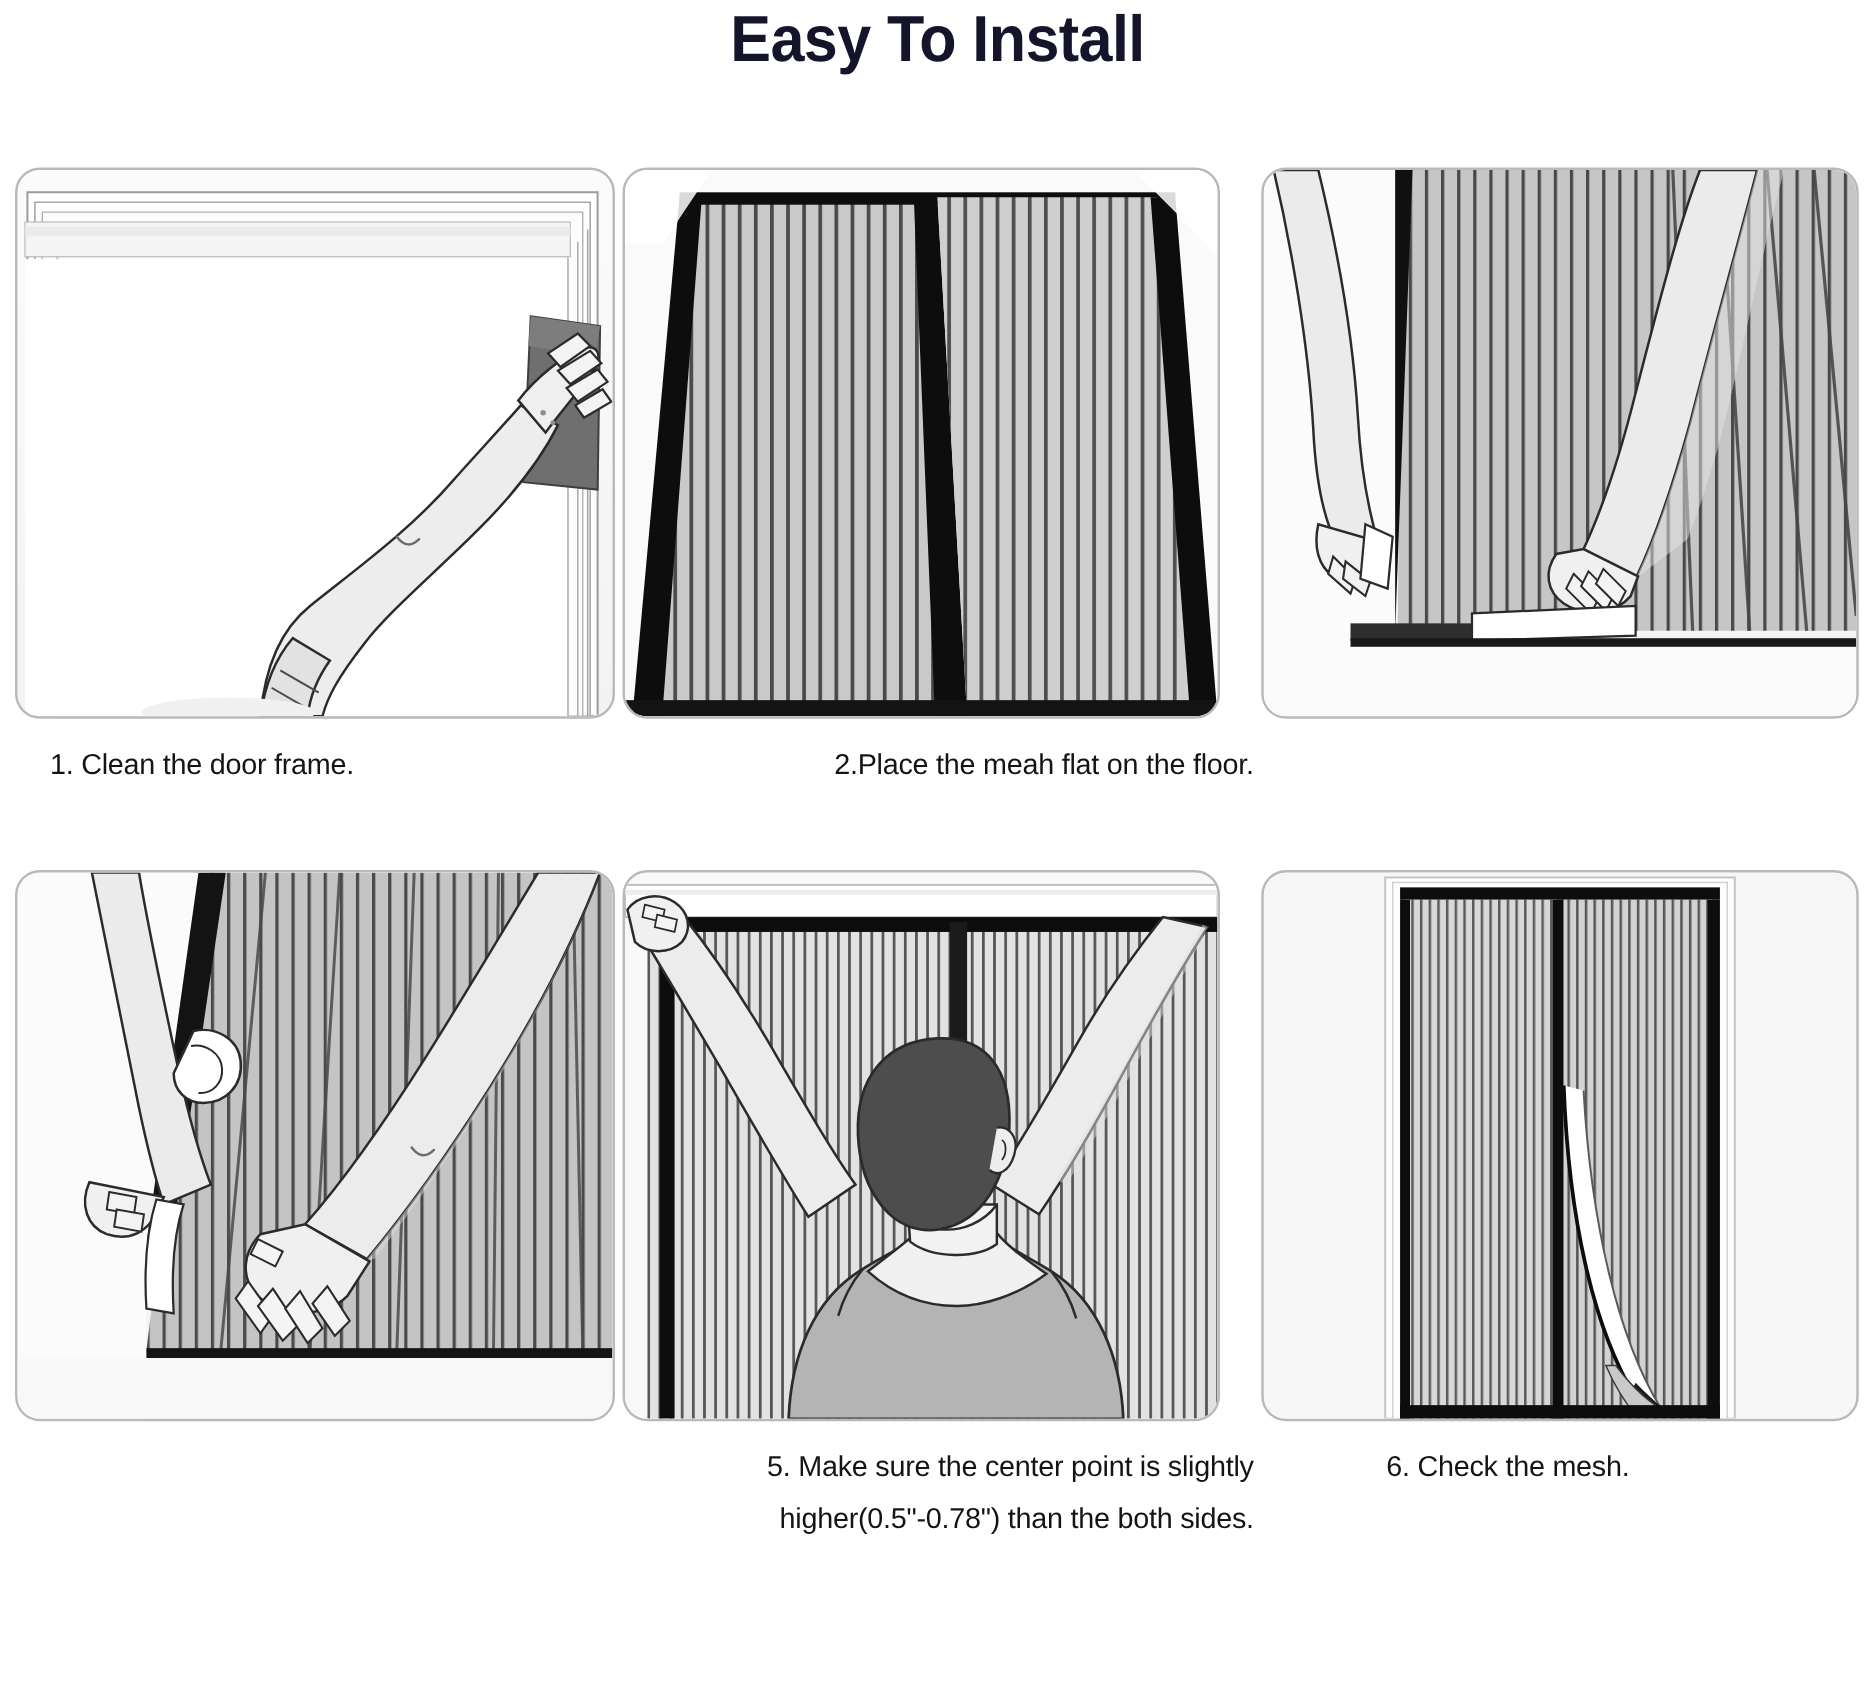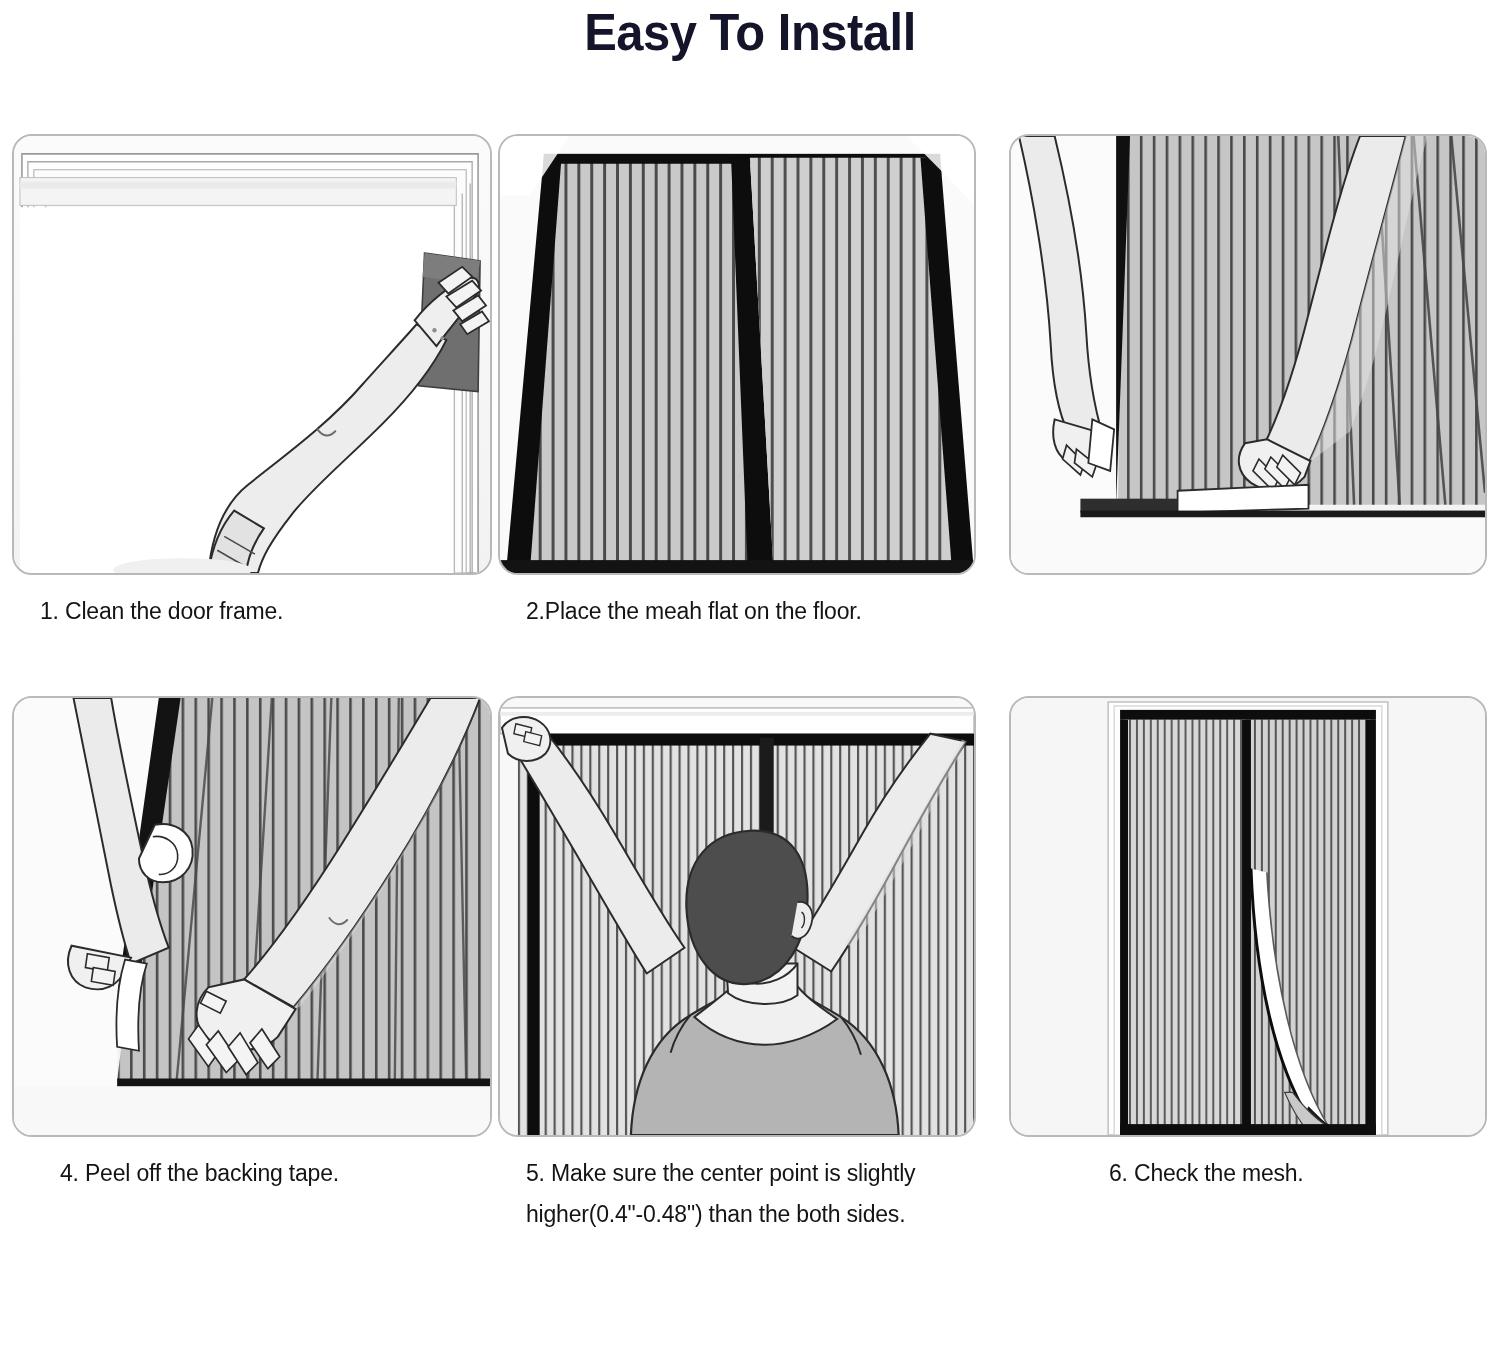--- a/index.html
+++ b/index.html
@@ -65,21 +65,21 @@
 
   .caption {
     margin-top: 16px;
     font-size: 23px;
     line-height: 41px;
     color: #141414;
     font-weight: 400;
     letter-spacing: -0.2px;
   }
   .step.c1 .caption { padding-left: 28px; }
-  .step.c2 .caption { padding-left: 28px; }
+  .step.c2 .caption { padding-left: 28px; text-align: right; }
   .step.c3 .caption { padding-left: 48px; }
   .step.r2.c1 .caption { padding-left: 48px; }
   .step.r2.c3 .caption { padding-left: 100px; }
 
   .art { position: absolute; inset: 0; }
   .art svg { display: block; width: 100%; height: 100%; }
 </style>
 </head>
 <body>
 
@@ -288,21 +288,20 @@
               <path d="M228 338 L246 368 L234 380 L216 352 Z"></path>
               <path d="M250 334 L268 362 L256 374 L238 348 Z"></path>
             </g>
             <path d="M194 296 L214 306 L208 318 L188 308 Z" fill="#f4f4f4" stroke="#2b2b2b" stroke-width="1.6"></path>
 
             <rect x="104" y="384" width="376" height="8" fill="#141414"></rect>
             <rect x="0" y="392" width="480" height="49" fill="#f8f8f8"></rect>
           </svg>
         </div>
       </div>
-      <div class="caption">4. Peel off the backing tape.</div>
     </div>
 
     <div class="step r2 c2">
       <div class="panel">
         <div class="art">
           <svg viewBox="0 0 478 441" preserveAspectRatio="none">
             <defs>
               <pattern id="stripe5" width="9" height="10" patternUnits="userSpaceOnUse">
                 <rect width="9" height="10" fill="#e2e2e2"></rect>
                 <rect x="0" y="0" width="2.2" height="10" fill="#555555"></rect>
@@ -343,21 +342,21 @@
 
             <path d="M188 212 C 186 164 212 136 252 134 C 292 132 312 160 310 206 C 308 248 288 282 254 288 C 216 294 190 258 188 212 Z" fill="#4d4d4d" stroke="#2b2b2b" stroke-width="2.2"></path>
 
             <path d="M300 206 C 310 204 318 214 314 228 C 310 242 300 246 294 240" fill="#ededed" stroke="#2b2b2b" stroke-width="1.8"></path>
             <path d="M304 216 C 308 218 308 228 304 232" fill="none" stroke="#2b2b2b" stroke-width="1.4"></path>
 
             <path d="M254 288 C 272 290 290 282 300 268" fill="none" stroke="#2b2b2b" stroke-width="2"></path>
           </svg>
         </div>
       </div>
-      <div class="caption">5. Make sure the center point is slightly higher(0.4"-0.48") than the both sides.</div>
+      <div class="caption">5. Make sure the center point is slightly higher(0.5"-0.78") than the both sides.</div>
     </div>
 
     <div class="step r2 c3">
       <div class="panel">
         <div class="art">
           <svg viewBox="0 0 478 441" preserveAspectRatio="none">
             <defs>
               <pattern id="stripe6" width="7" height="10" patternUnits="userSpaceOnUse">
                 <rect width="7" height="10" fill="#d8d8d8"></rect>
                 <rect x="0" y="0" width="2" height="10" fill="#5a5a5a"></rect>

